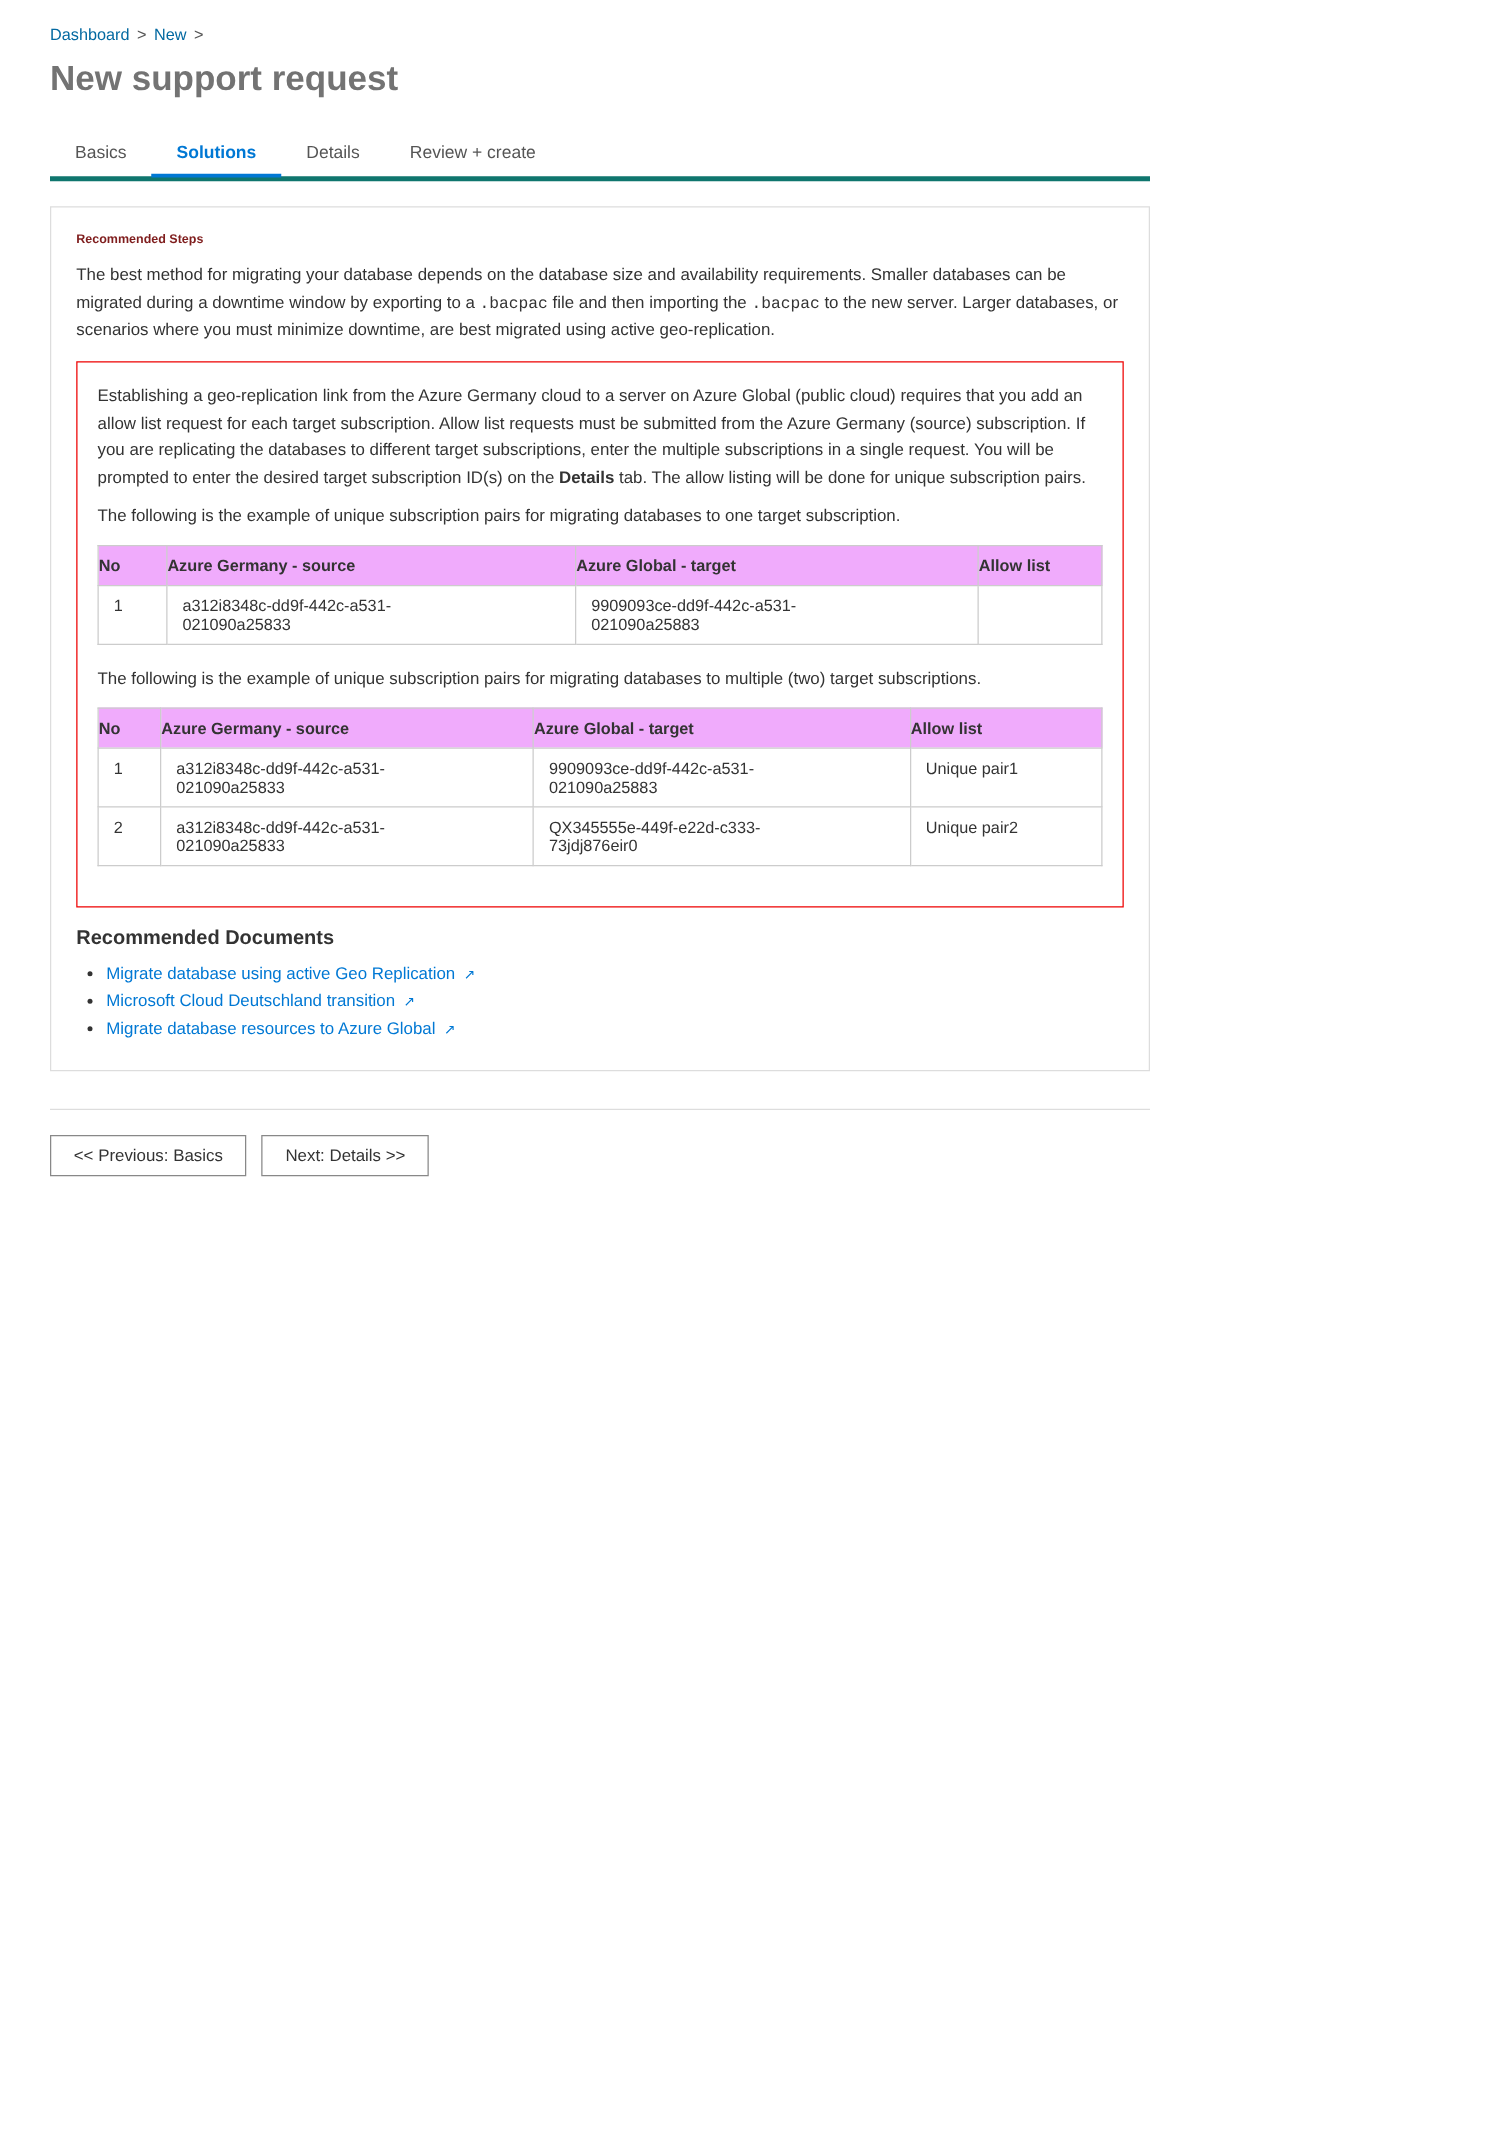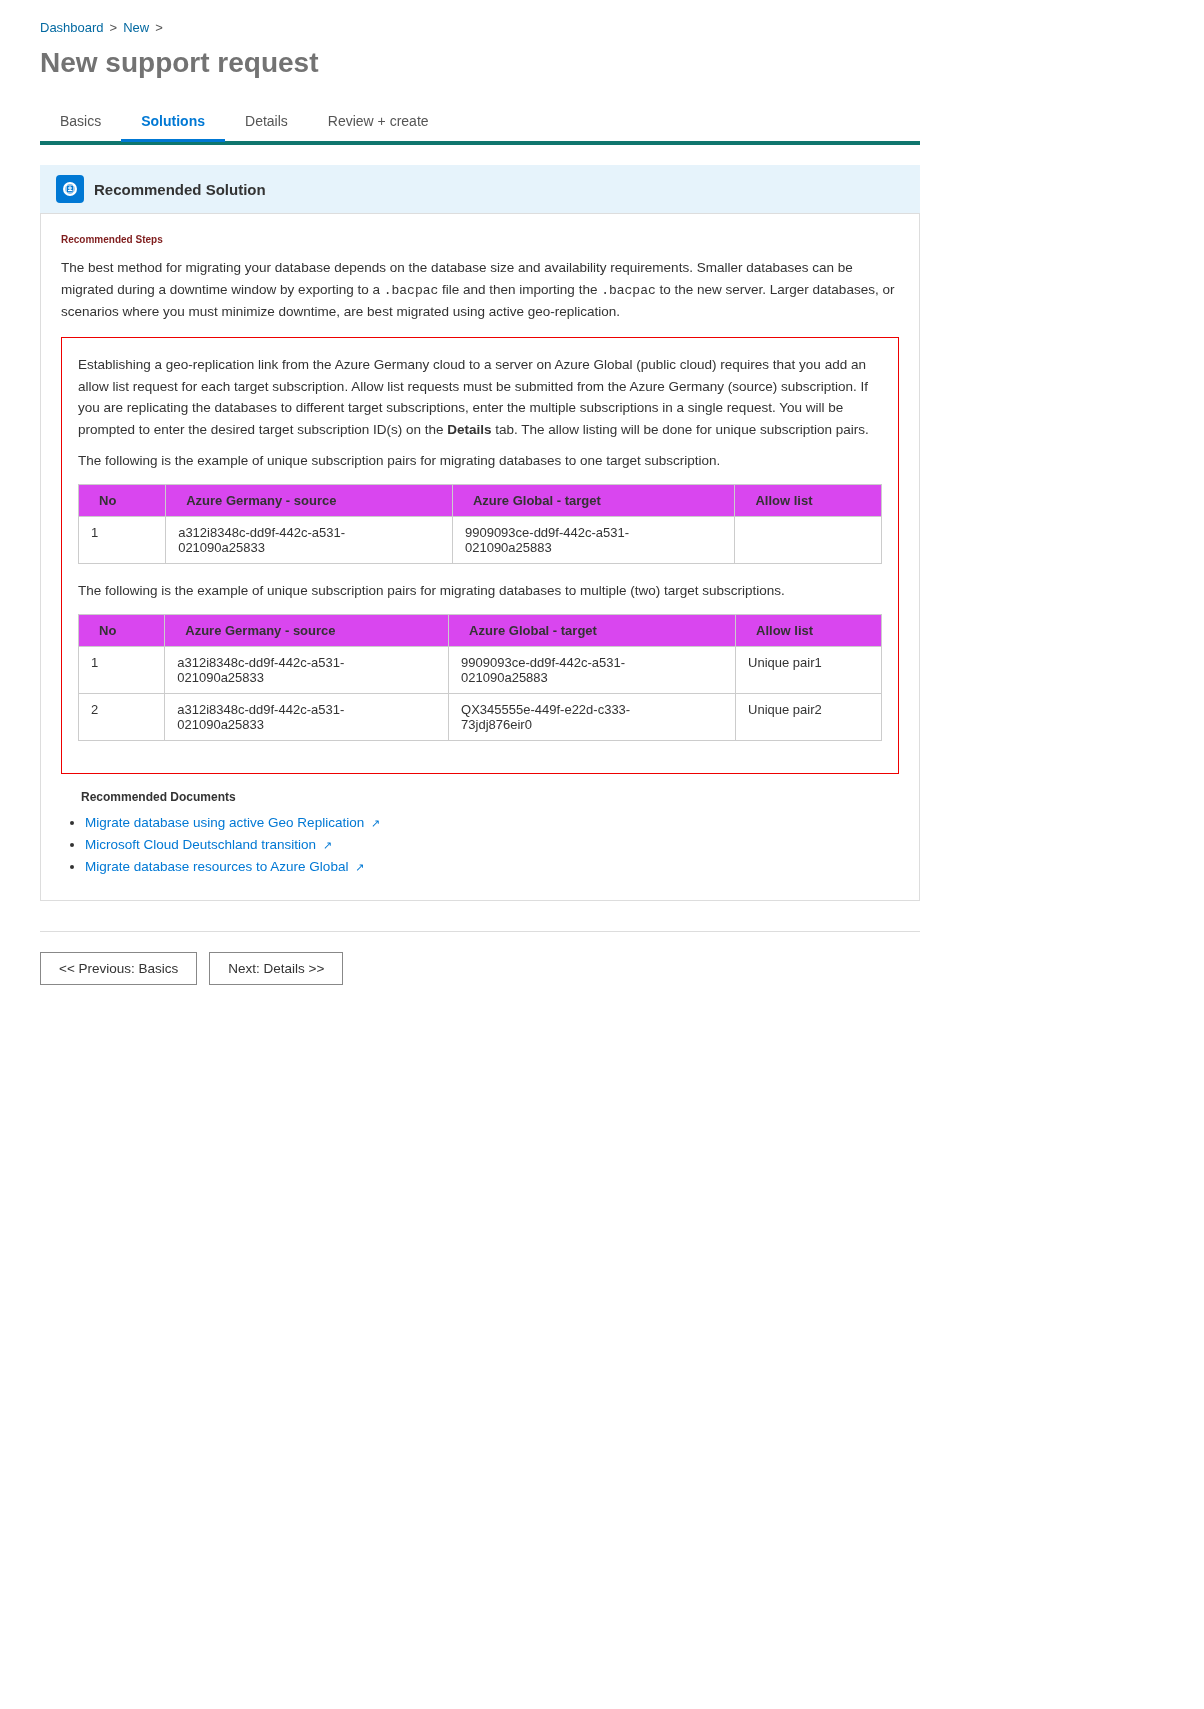--- a/index.html
+++ b/index.html
@@ -118,43 +118,42 @@
     }
 
     
     .data-table {
       width: 100%;
       border-collapse: collapse;
       margin: 12px 0 16px 0;
       font-size: 13px;
     }
     .data-table th {
-      background: #d946ef;
+      background: #f0abfc;
       border: 1px solid #ccc;
-      padding: 8px 20px;
+      padding: 8px 0;
       text-align: left;
       font-weight: 700;
     }
     .data-table td {
       border: 1px solid #ccc;
       padding: 8px 12px;
       vertical-align: top;
     }
 
     .after-box-text {
       font-size: 13.5px;
       line-height: 1.6;
       margin-bottom: 16px;
     }
 
     .rec-docs-title {
-      font-size: 12px;
+      font-size: 16px;
       font-weight: 700;
       margin-bottom: 10px;
-      margin-left: 20px;
     }
 
     .doc-list {
       list-style: disc;
       padding-left: 24px;
     }
     .doc-list li {
       margin-bottom: 6px;
     }
     .doc-list a {
@@ -207,32 +206,20 @@
 
   <h1 class="page-title">New support request</h1>
 
   <div class="tabs">
     <div class="tab">Basics</div>
     <div class="tab active">Solutions</div>
     <div class="tab">Details</div>
     <div class="tab">Review + create</div>
   </div>
 
-  <div class="solution-header">
-    <div class="solution-header-icon">
-      <svg width="16" height="16" viewBox="0 0 16 16" fill="white">
-        <path d="M8 1a7 7 0 100 14A7 7 0 008 1zm0 2a5 5 0 110 10A5 5 0 018 3zm-.5 2v4l3 1.5.5-.87-2.5-1.25V5H7.5z" fill="white"></path>
-
-        <rect x="4" y="4" width="8" height="8" rx="1" fill="none" stroke="white" stroke-width="1.2"></rect>
-        <line x1="6" y1="7" x2="10" y2="7" stroke="white" stroke-width="1.2"></line>
-        <line x1="6" y1="9.5" x2="10" y2="9.5" stroke="white" stroke-width="1.2"></line>
-      </svg>
-    </div>
-    <span class="solution-header-text">Recommended Solution</span>
-  </div>
 
   <div class="content-card">
 
     <div class="section-title">Recommended Steps</div>
 
     <p class="paragraph">
       The best method for migrating your database depends on the database size and availability requirements.
       Smaller databases can be migrated during a downtime window by exporting to a <code>.bacpac</code> file and then
       importing the <code>.bacpac</code> to the new server. Larger databases, or scenarios where you must minimize
       downtime, are best migrated using active geo-replication.

